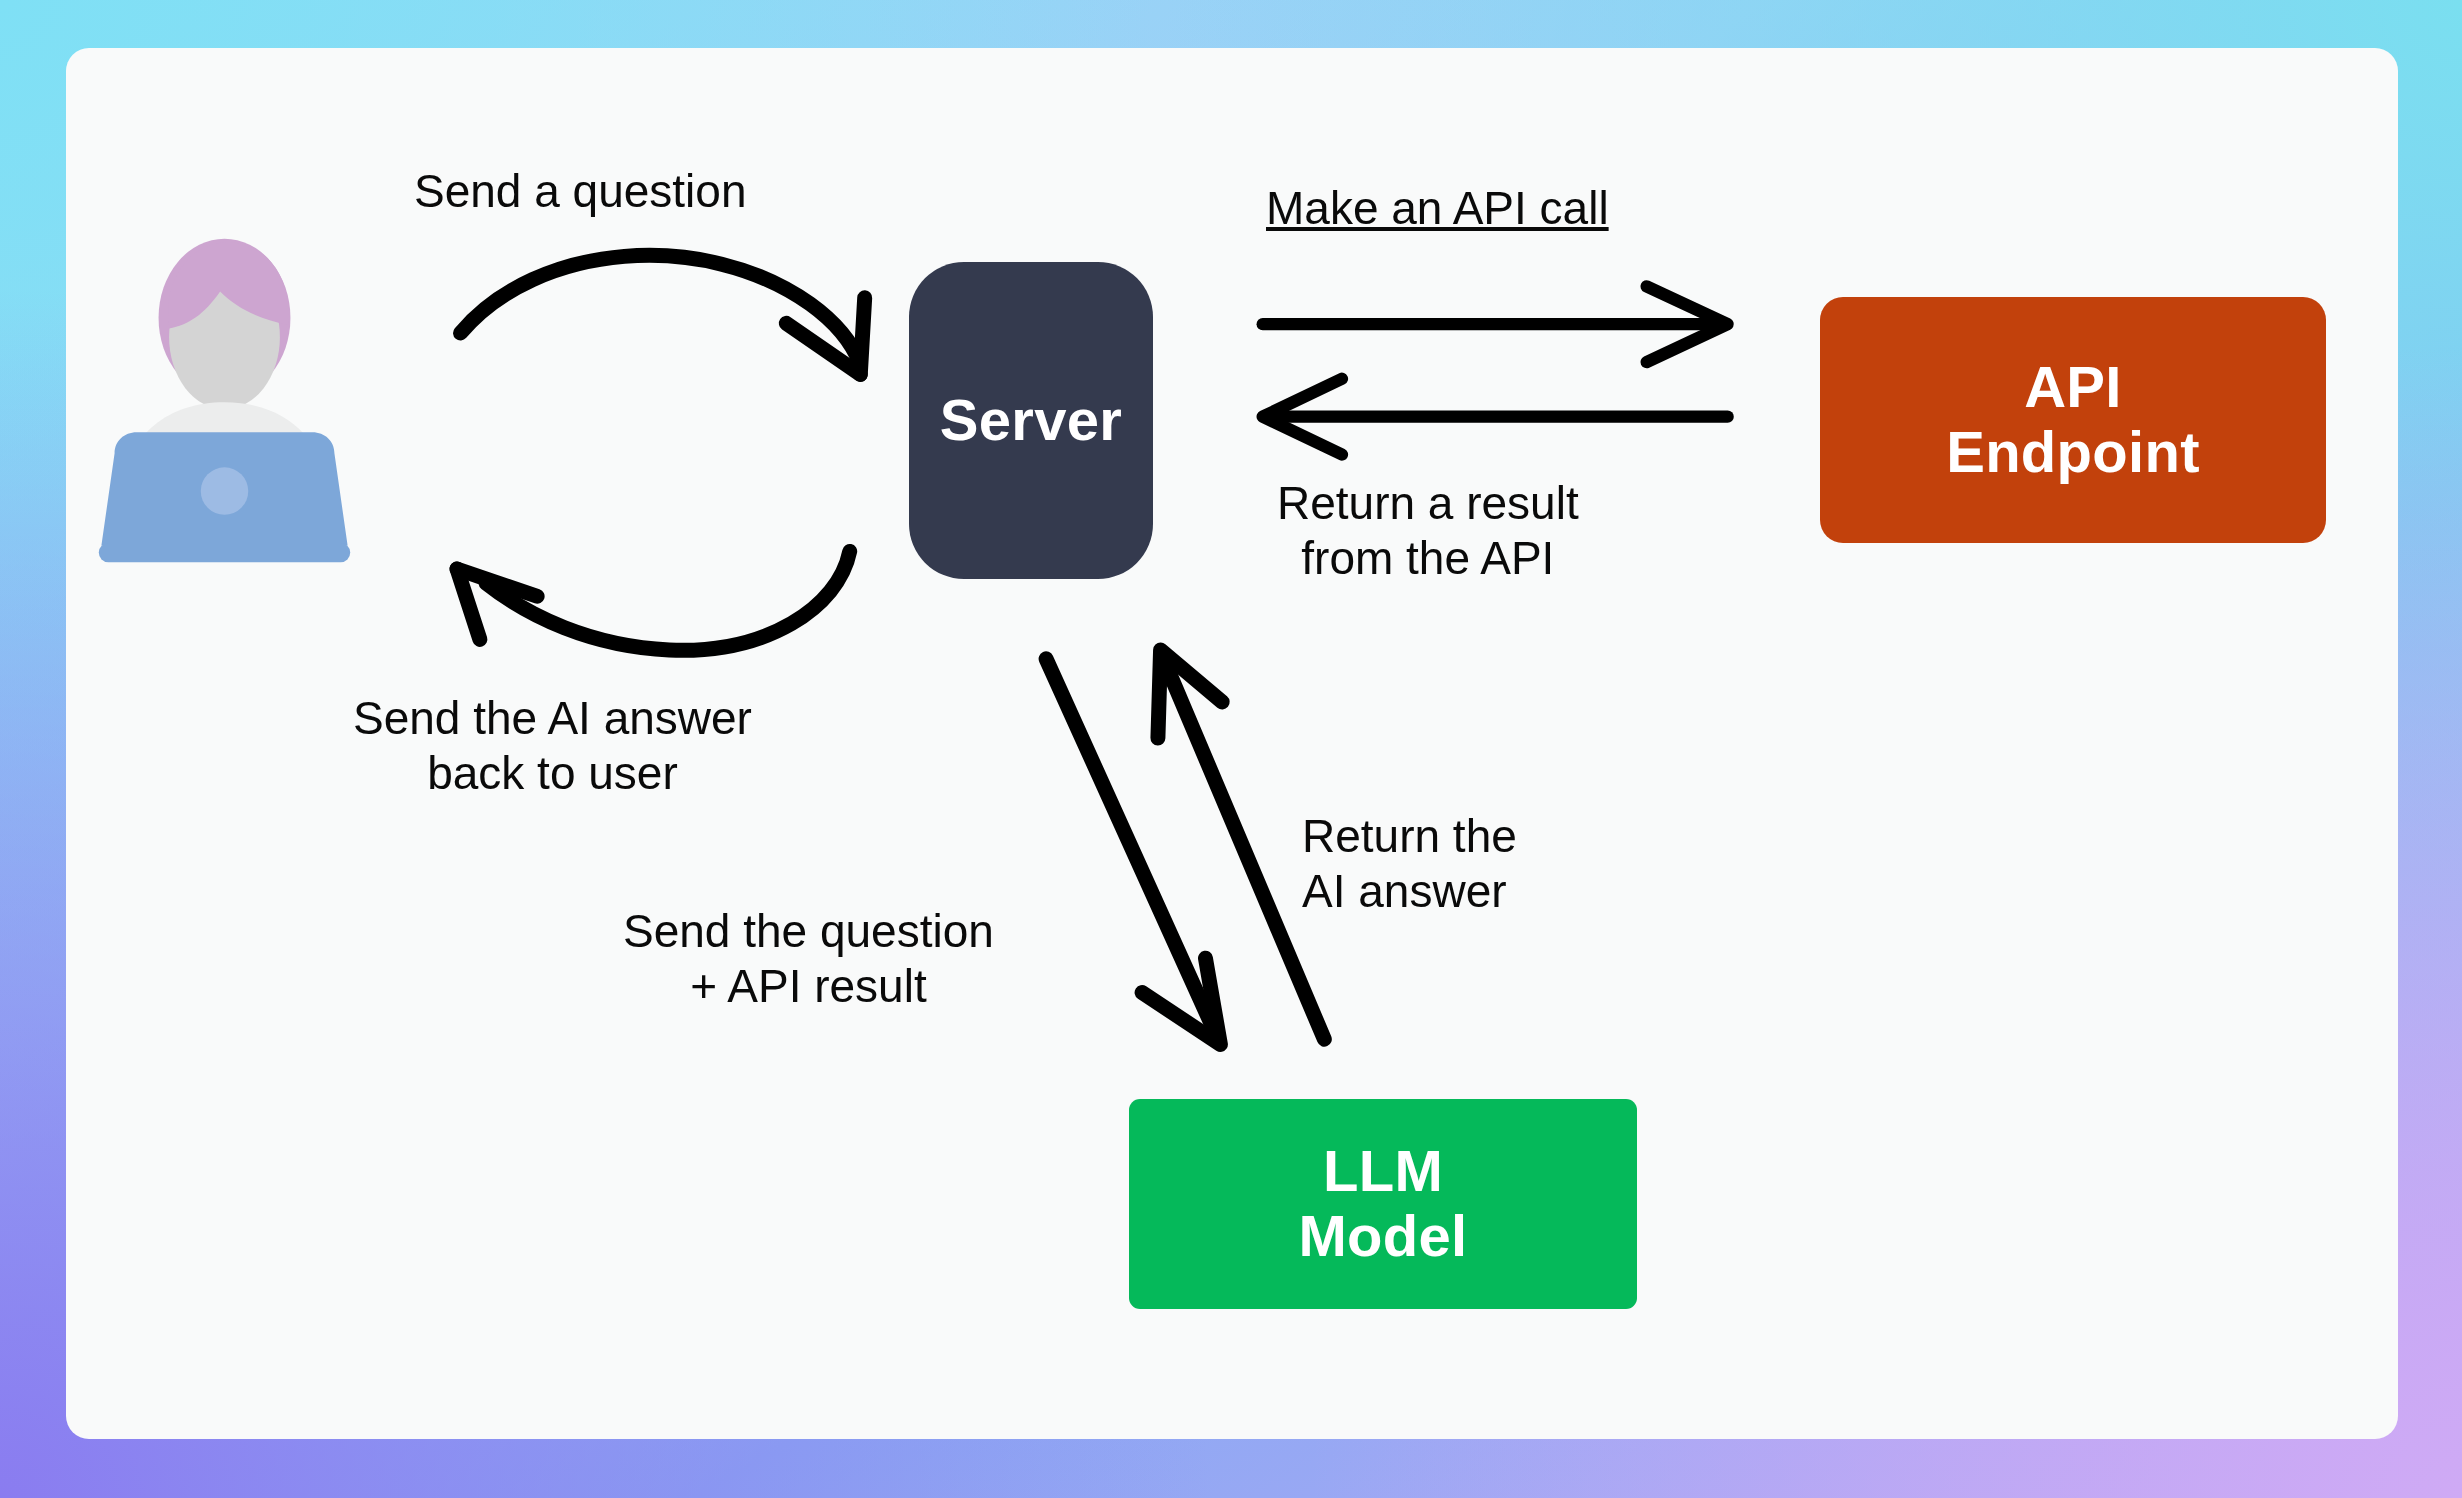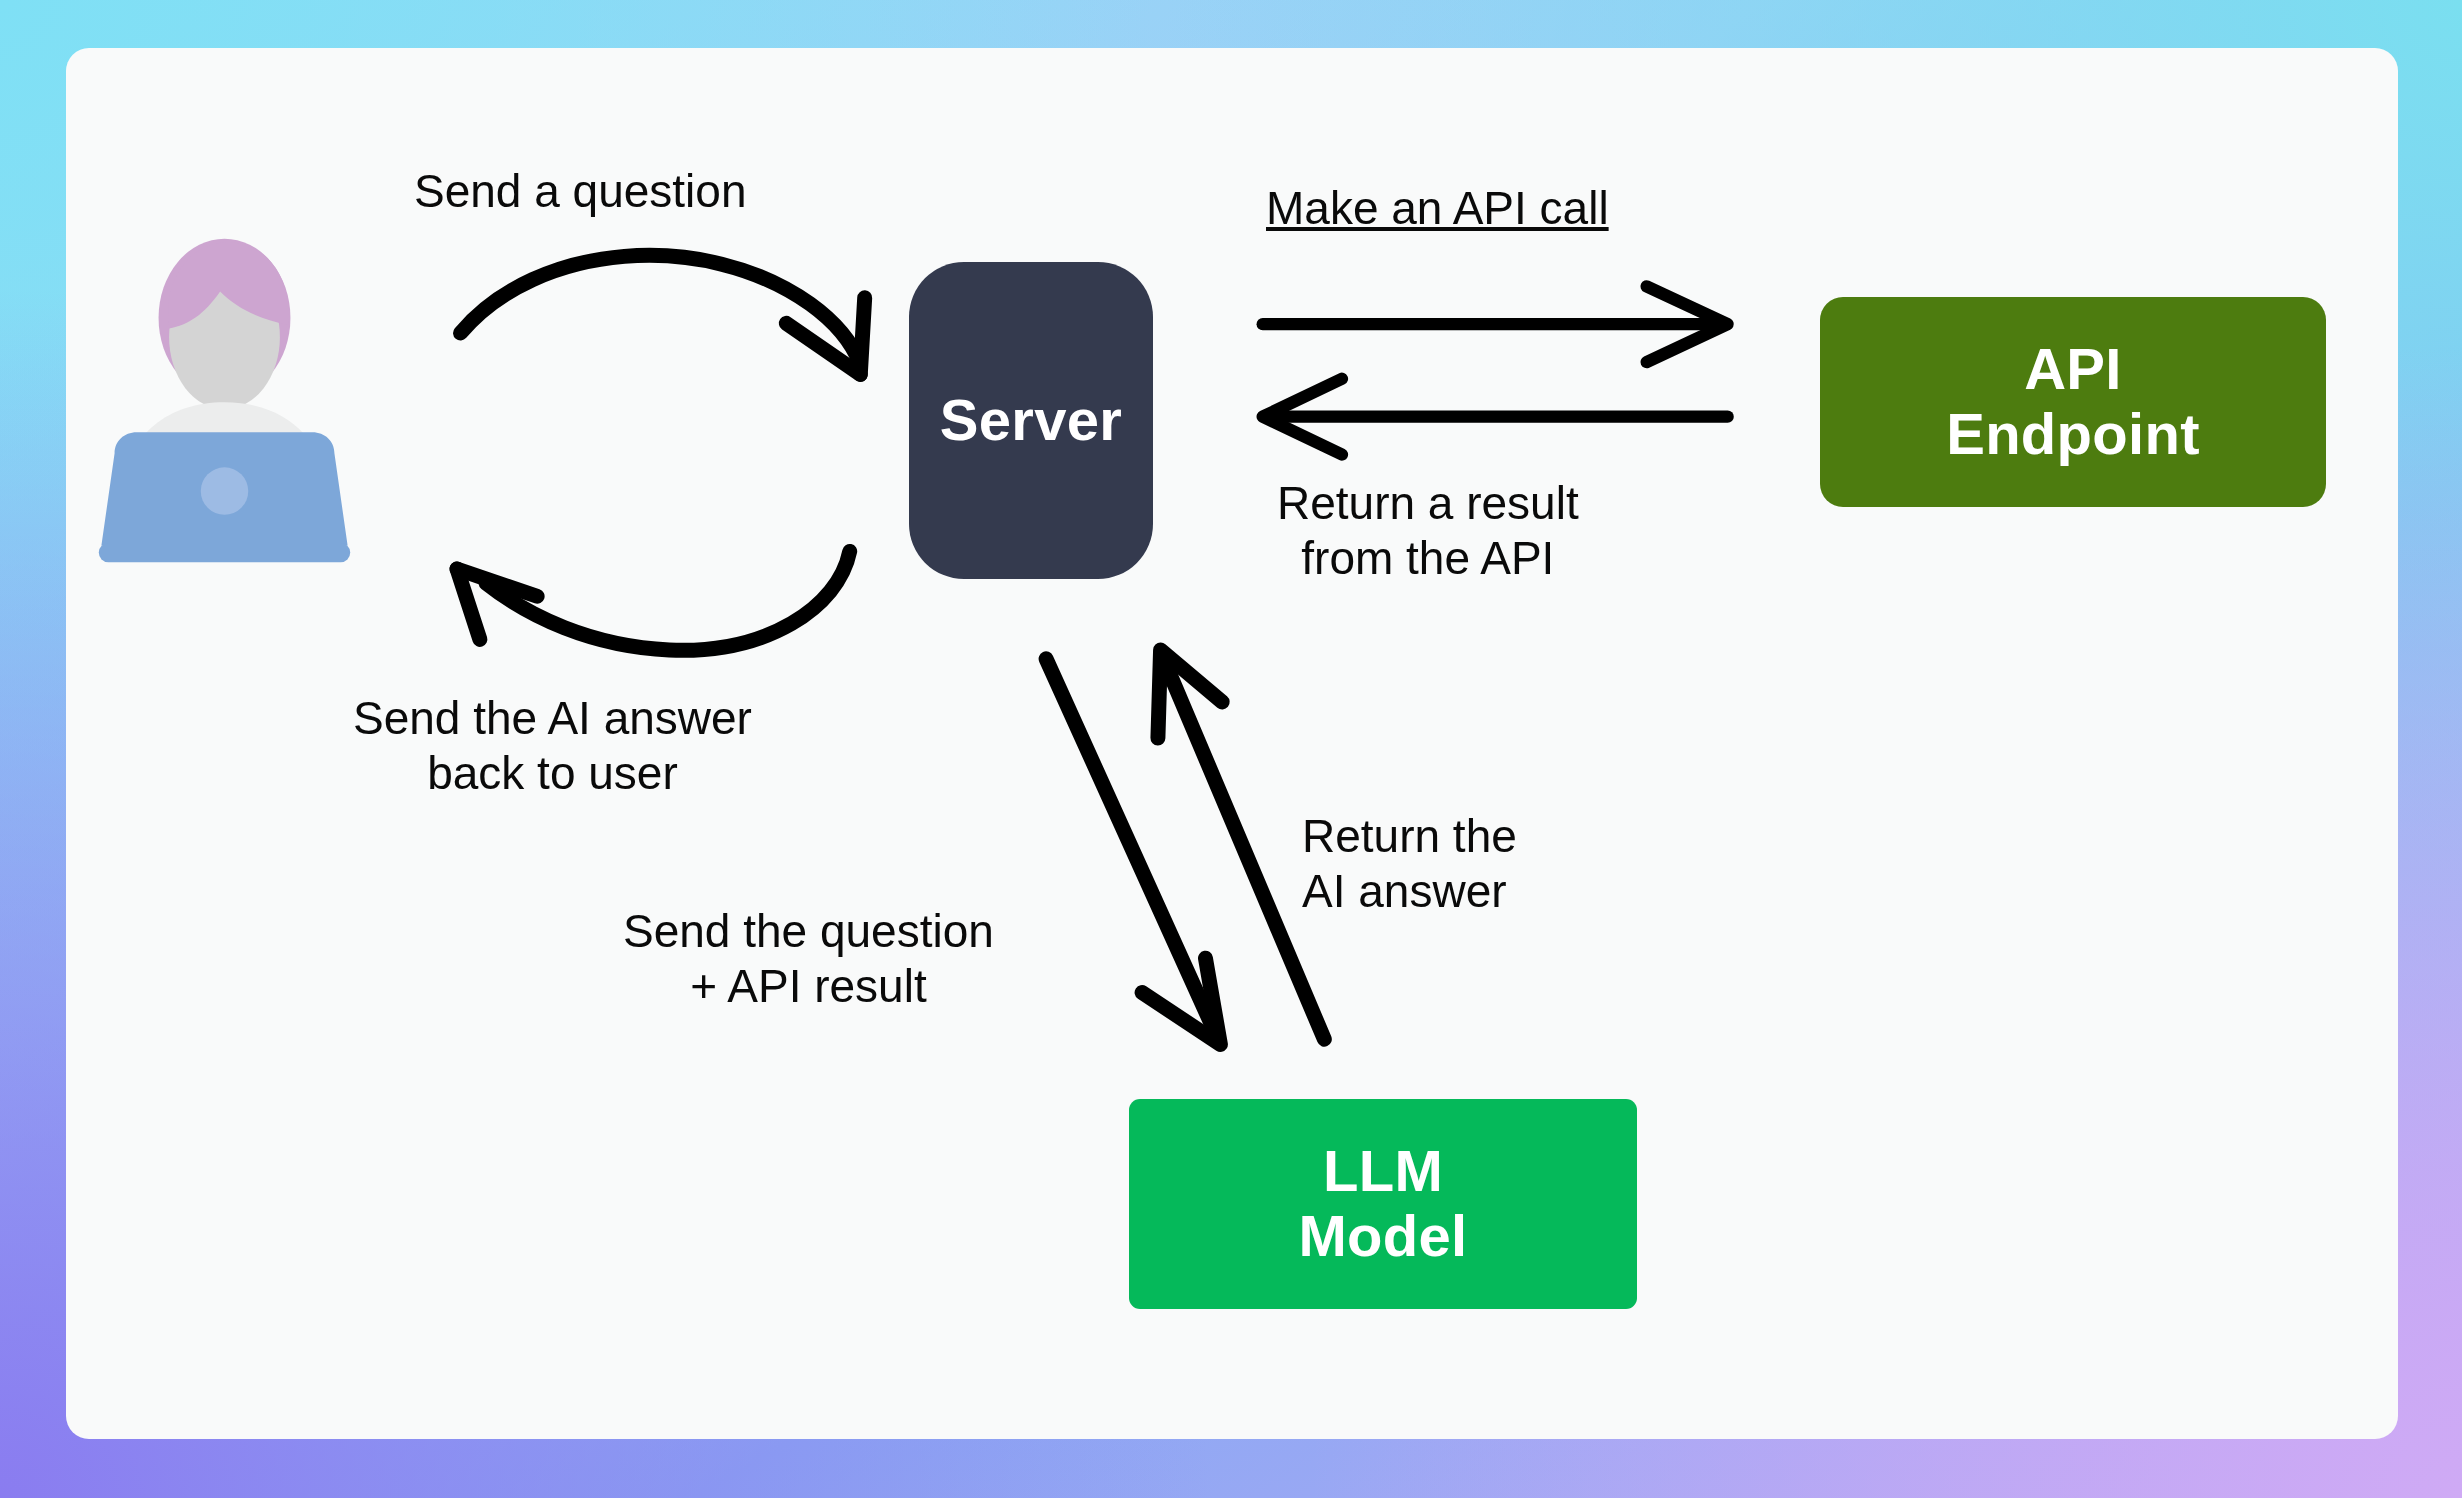--- a/index.html
+++ b/index.html
@@ -76,22 +76,22 @@
     width: 244px;
     height: 317px;
     background: #343a4e;
     border-radius: 55px;
     font-size: 58px;
   }
   .node-api {
     left: 1820px;
     top: 297px;
     width: 506px;
-    height: 210px;
-    background: #4d7c0f;
+    height: 246px;
+    background: #c2410c;
     border-radius: 23px;
     font-size: 58px;
   }
   .node-llm {
     left: 1129px;
     top: 1099px;
     width: 508px;
     height: 210px;
     background: #05b95a;
     border-radius: 11px;

